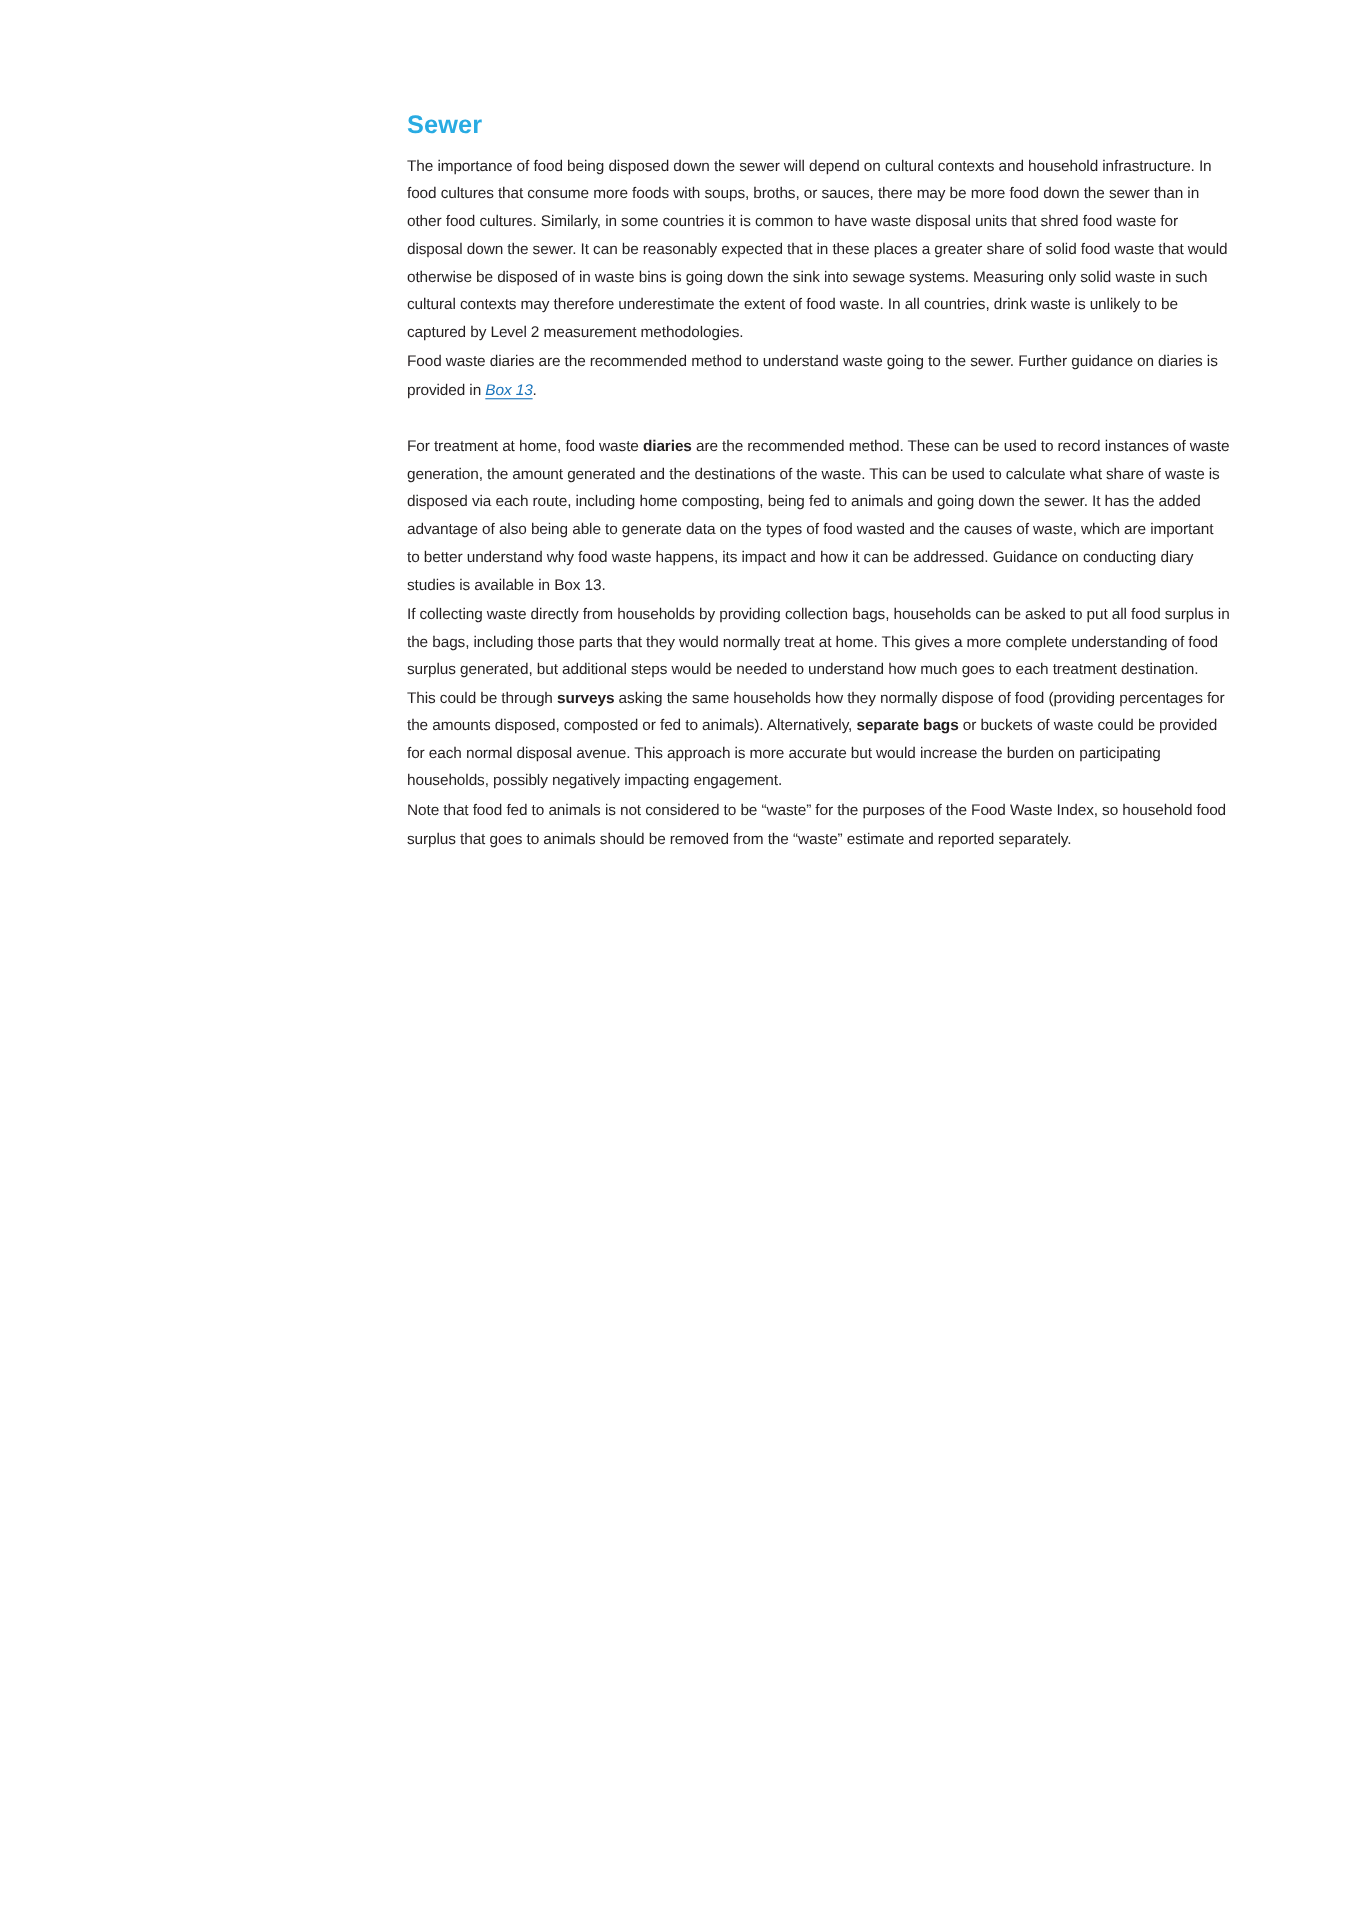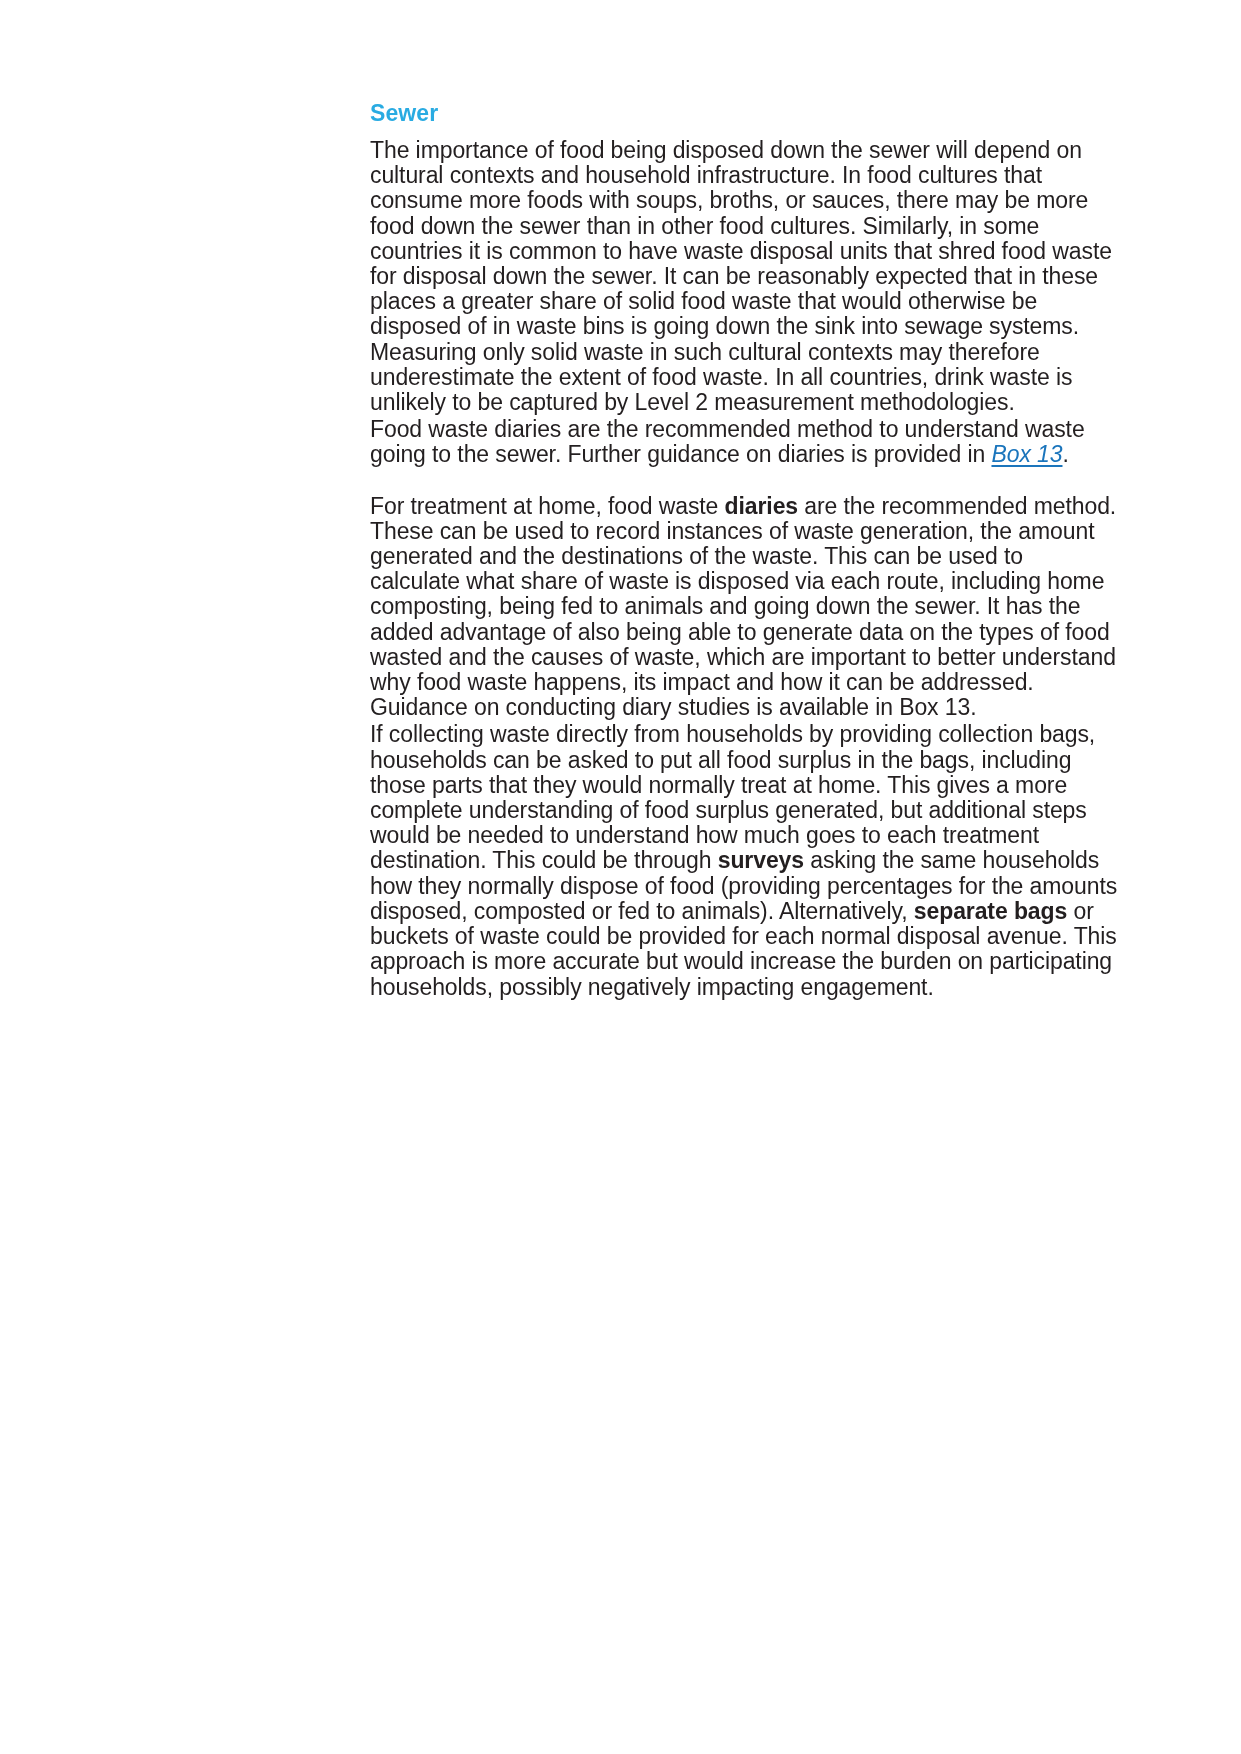--- a/index.html
+++ b/index.html
@@ -23,21 +23,21 @@
   }
   .section-heading {
     font-size: 23px;
     font-weight: bold;
     color: #29abe2;
     margin-bottom: 11px;
     letter-spacing: 0.1px;
   }
   .section + .section { margin-top: 26px; }
   .para {
-    font-size: 23px;
+    font-size: 14px;
     line-height: 25.2px;
     color: #231f20;
     letter-spacing: -0.1px;
   }
   .para + .para { margin-top: 2px; }
   .section .section-heading { margin-top: 0; }
   .para strong { font-weight: bold; }
   a.inline-link {
     color: #1b75bc;
     font-style: italic;
@@ -69,20 +69,21 @@
 
     <div class="section">
       <h2 class="section-heading">Sewer</h2>
       <p class="para"><span>The importance of food being disposed down the sewer will depend on cultural contexts and household infrastructure. In food cultures that consume more foods with soups, broths, or sauces, there may be more food down the sewer than in other food cultures. Similarly, in some countries it is common to have waste disposal units that shred food waste for disposal down the sewer. It can be reasonably expected that in these places a greater share of solid food waste that would otherwise be disposed of in waste bins is going down the sink into sewage systems. Measuring only solid waste in such cultural contexts may therefore underestimate the extent of food waste. In all countries, drink waste is unlikely to be captured by Level 2 measurement methodologies.</span></p>
       <p class="para"><span>Food waste diaries are the recommended method to understand waste going to the sewer. Further guidance on diaries is provided in </span><a href="#" class="inline-link">Box 13</a><span>.</span></p>
     </div>
 
     <div class="section">
       <p class="para"><span>For treatment at home, food waste </span><strong>diaries</strong><span> are the recommended method. These can be used to record instances of waste generation, the amount generated and the destinations of the waste. This can be used to calculate what share of waste is disposed via each route, including home composting, being fed to animals and going down the sewer. It has the added advantage of also being able to generate data on the types of food wasted and the causes of waste, which are important to better understand why food waste happens, its impact and how it can be addressed. Guidance on conducting diary studies is available in Box 13.</span></p>
       <p class="para"><span>If collecting waste directly from households by providing collection bags, households can be asked to put all food surplus in the bags, including those parts that they would normally treat at home. This gives a more complete understanding of food surplus generated, but additional steps would be needed to understand how much goes to each treatment destination. This could be through </span><strong>surveys</strong><span> asking the same households how they normally dispose of food (providing percentages for the amounts disposed, composted or fed to animals). Alternatively, </span><strong>separate bags</strong><span> or buckets of waste could be provided for each normal disposal avenue. This approach is more accurate but would increase the burden on participating households, possibly negatively impacting engagement.</span></p>
+      <p class="para"><span>Note that food fed to animals is not considered to be “waste” for the purposes of the Food Waste Index, so household food surplus that goes to animals should be removed from the “waste” estimate and reported separately.</span></p>
     </div>
 
   </div>
 
   <div class="footer">
     <span class="accent">78</span>
     <span class="sep">|</span>
     <span class="accent">UNEP</span>
     <span class="sep">|</span>
     <span class="report-title">

